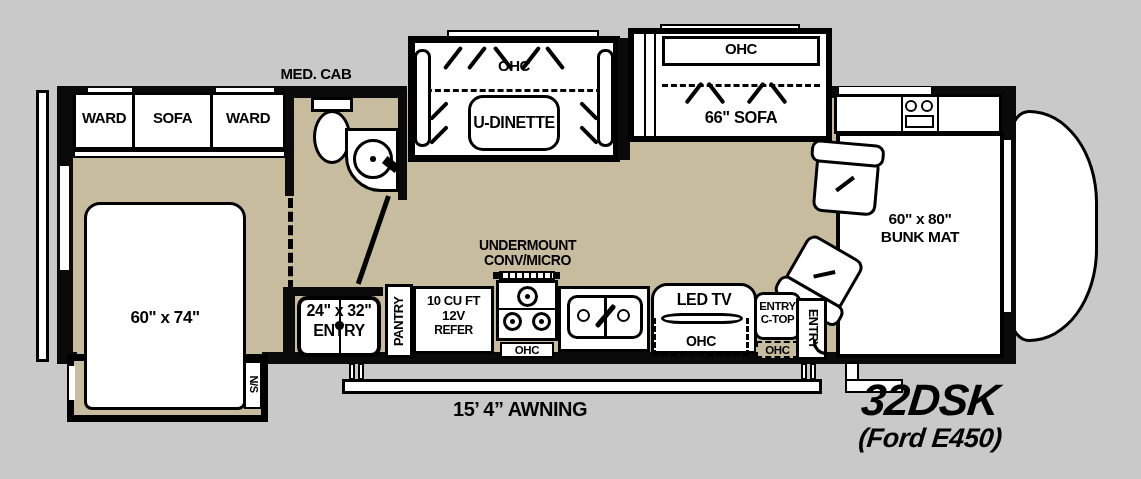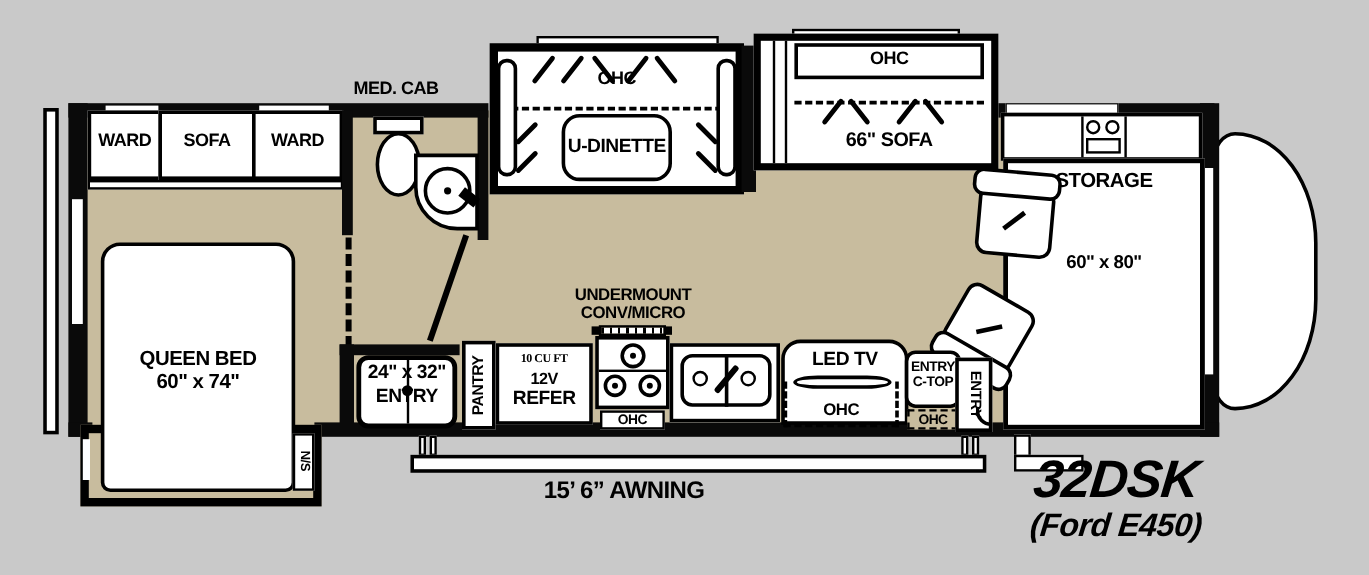--- a/index.html
+++ b/index.html
@@ -42,36 +42,35 @@
   <div class="abs" style="left:216px;top:88px;width:58px;height:5px;background:#fff;"></div>
 
   <div class="w" style="left:73px;top:92px;width:62px;height:58px;border-width:3.5px;"></div>
   <div class="lbl" style="left:73px;top:110px;width:62px;font-size:15px;">WARD</div>
   <div class="w" style="left:132px;top:92px;width:81px;height:58px;border-width:3.5px;"></div>
   <div class="lbl" style="left:132px;top:110px;width:81px;font-size:15px;">SOFA</div>
   <div class="w" style="left:210px;top:92px;width:76px;height:58px;border-width:3.5px;"></div>
   <div class="lbl" style="left:210px;top:110px;width:76px;font-size:15px;">WARD</div>
   <div class="w" style="left:73px;top:150px;width:213px;height:8px;border-width:2px;"></div>
 
-  <div class="lbl" style="left:280px;top:66px;width:100px;font-size:15px;">MED. CAB</div>
+  <div class="lbl" style="left:266px;top:66px;width:100px;font-size:15px;">MED. CAB</div>
   <div class="blk" style="left:285px;top:92px;width:9px;height:104px;"></div>
   <div class="blk" style="left:398px;top:92px;width:9px;height:108px;"></div>
   <div class="w" style="left:311px;top:97px;width:42px;height:15px;"></div>
   <div class="w" style="left:313px;top:110px;width:38px;height:54px;border-radius:50%;"></div>
   <div class="w" style="left:345px;top:128px;width:54px;height:64px;border-radius:0 0 0 36px;"></div>
   <div class="w" style="left:353px;top:139px;width:40px;height:40px;border-radius:50%;"></div>
   <div class="abs" style="left:370px;top:156px;width:6px;height:6px;background:#000;border-radius:50%;"></div>
   <div class="abs" style="left:383px;top:160px;width:16px;height:9px;background:#000;transform:rotate(38deg);"></div>
   <div class="abs" style="left:386px;top:196px;width:5px;height:93px;background:#000;transform-origin:top center;transform:rotate(19deg);"></div>
   <div class="abs" style="left:288px;top:198px;width:0;height:92px;border-left:5px dashed #000;"></div>
 
   <div class="abs" style="left:67px;top:354px;width:201px;height:68px;background:#c8bc9e;border:7px solid #000;"></div>
   <div class="abs" style="left:69px;top:366px;width:6px;height:34px;background:#fff;"></div>
   <div class="w" style="left:84px;top:202px;width:162px;height:208px;border-width:3.5px;border-radius:16px 16px 8px 8px;"></div>
-  <div class="lbl" style="left:84px;top:290px;width:162px;font-size:17px;">QUEEN BED</div>
   <div class="lbl" style="left:84px;top:309px;width:162px;font-size:17px;">60" x 74"</div>
   <div class="w" style="left:244px;top:361px;width:18px;height:48px;border-width:2.5px;"></div>
   <div class="lbl" style="left:240px;top:378px;width:28px;font-size:11px;transform:rotate(90deg);">N/S</div>
 
   <div class="abs" style="left:447px;top:30px;width:152px;height:10px;background:#fff;border:2px solid #000;"></div>
   <div class="abs" style="left:408px;top:36px;width:212px;height:126px;background:#fff;border:7px solid #000;">
     <div class="lbl" style="left:0;top:15px;width:198px;font-size:15px;">OHC</div>
     <div class="hb" style="left:36px;top:1px;height:28px;transform:rotate(38deg);"></div>
     <div class="hb" style="left:60px;top:1px;height:28px;transform:rotate(38deg);"></div>
     <div class="hb" style="left:86px;top:1px;height:28px;transform:rotate(-38deg);"></div>
@@ -106,43 +105,43 @@
   <div class="abs" style="left:838px;top:86px;width:94px;height:9px;background:#fff;border:1.5px solid #000;"></div>
   <div class="w" style="left:834px;top:94px;width:168px;height:40px;">
     <div class="abs" style="left:64px;top:0;width:2px;height:34px;background:#000;"></div>
     <div class="abs" style="left:100px;top:0;width:2px;height:34px;background:#000;"></div>
     <div class="abs" style="left:68px;top:3px;width:12px;height:12px;border:2.5px solid #000;border-radius:50%;box-sizing:border-box;"></div>
     <div class="abs" style="left:84px;top:3px;width:12px;height:12px;border:2.5px solid #000;border-radius:50%;box-sizing:border-box;"></div>
     <div class="abs" style="left:68px;top:18px;width:29px;height:13px;border:2.5px solid #000;box-sizing:border-box;"></div>
   </div>
 
   <div class="abs" style="left:836px;top:132px;width:168px;height:226px;background:#fff;border:4px solid #000;">
-    <div class="lbl" style="left:0;top:6px;width:160px;font-size:17px;">STORAGE</div>
     <div class="lbl" style="left:0;top:74px;width:160px;font-size:15.5px;">60" x 80"</div>
+    <div class="lbl" style="left:0;top:92px;width:160px;font-size:15.5px;">BUNK MAT</div>
   </div>
 
   <div class="chair" style="left:814px;top:156px;transform:rotate(5deg);"></div>
   <div class="chair" style="left:792px;top:244px;transform:rotate(210deg);"></div>
 
   <div class="blk" style="left:283px;top:287px;width:100px;height:9px;"></div>
   <div class="blk" style="left:283px;top:287px;width:12px;height:73px;"></div>
   <div class="w" style="left:297px;top:296px;width:84px;height:61px;border-width:4px;border-radius:10px;">
     <div class="abs" style="left:38px;top:0;width:2px;height:53px;background:#000;"></div>
     <div class="abs" style="left:34px;top:21px;width:9px;height:9px;background:#000;border-radius:50%;"></div>
   </div>
   <div class="lbl" style="left:297px;top:302px;width:84px;font-size:16px;">24" x 32"</div>
   <div class="lbl" style="left:297px;top:322px;width:84px;font-size:16px;">ENTRY</div>
 
   <div class="w" style="left:385px;top:284px;width:28px;height:74px;"></div>
   <div class="lbl" style="left:363px;top:314px;width:72px;font-size:13px;transform:rotate(-90deg);">PANTRY</div>
 
   <div class="w" style="left:413px;top:286px;width:81px;height:68px;border-width:3.5px;"></div>
-  <div class="lbl" style="left:413px;top:294px;width:81px;font-size:10px;font-family:Liberation Serif, serif;">10 CU FT</div>
+  <div class="lbl" style="left:413px;top:294px;width:81px;font-size:13px;">10 CU FT</div>
   <div class="lbl" style="left:413px;top:309px;width:81px;font-size:13.5px;">12V</div>
-  <div class="lbl" style="left:413px;top:324px;width:81px;font-size:16px;">REFER</div>
+  <div class="lbl" style="left:413px;top:324px;width:81px;font-size:12px;">REFER</div>
 
   <div class="lbl" style="left:455px;top:253px;width:145px;font-size:14px;">CONV/MICRO</div>
   <div class="lbl" style="left:455px;top:238px;width:145px;font-size:14px;">UNDERMOUNT</div>
 
   <div class="abs" style="left:499px;top:271px;width:56px;height:9px;background:repeating-linear-gradient(90deg,#000 0 2px,#fff 2px 7px);border:2px solid #000;box-sizing:border-box;"></div>
   <div class="abs" style="left:493px;top:272px;width:7px;height:7px;background:#000;"></div>
   <div class="abs" style="left:553px;top:272px;width:7px;height:7px;background:#000;"></div>
   <div class="w" style="left:496px;top:280px;width:62px;height:61px;">
     <div class="abs" style="left:0;top:25px;width:56px;height:2px;background:#000;"></div>
     <div class="abs" style="left:18px;top:3px;width:21px;height:21px;border:3px solid #000;border-radius:50%;box-sizing:border-box;"></div>
@@ -179,18 +178,18 @@
   <div class="lbl" style="left:776px;top:322px;width:72px;font-size:12.5px;transform:rotate(90deg);">ENTRY</div>
   <div class="abs" style="left:813px;top:340px;width:13px;height:15px;border-left:3px solid #000;border-bottom:3px solid #000;border-bottom-left-radius:14px;box-sizing:border-box;"></div>
   <div class="w" style="left:845px;top:362px;width:14px;height:19px;border-width:2.5px;"></div>
   <div class="w" style="left:845px;top:379px;width:58px;height:14px;border-width:2.5px;"></div>
 
   <div class="w" style="left:349px;top:363px;width:6px;height:17px;border-width:2px;"></div>
   <div class="w" style="left:358px;top:363px;width:6px;height:17px;border-width:2px;"></div>
   <div class="w" style="left:801px;top:363px;width:6px;height:17px;border-width:2px;"></div>
   <div class="w" style="left:810px;top:363px;width:6px;height:17px;border-width:2px;"></div>
   <div class="w" style="left:342px;top:379px;width:480px;height:15px;"></div>
-  <div class="lbl" style="left:370px;top:398px;width:300px;font-size:20px;letter-spacing:-0.5px;">15’ 6” AWNING</div>
+  <div class="lbl" style="left:370px;top:398px;width:300px;font-size:20px;letter-spacing:-0.5px;">15’ 4” AWNING</div>
 
   <div class="lbl title1" style="left:828px;top:376px;width:204px;">32DSK</div>
   <div class="lbl title2" style="left:828px;top:424px;width:204px;">(Ford E450)</div>
 
 </div>
 
 </body></html>

